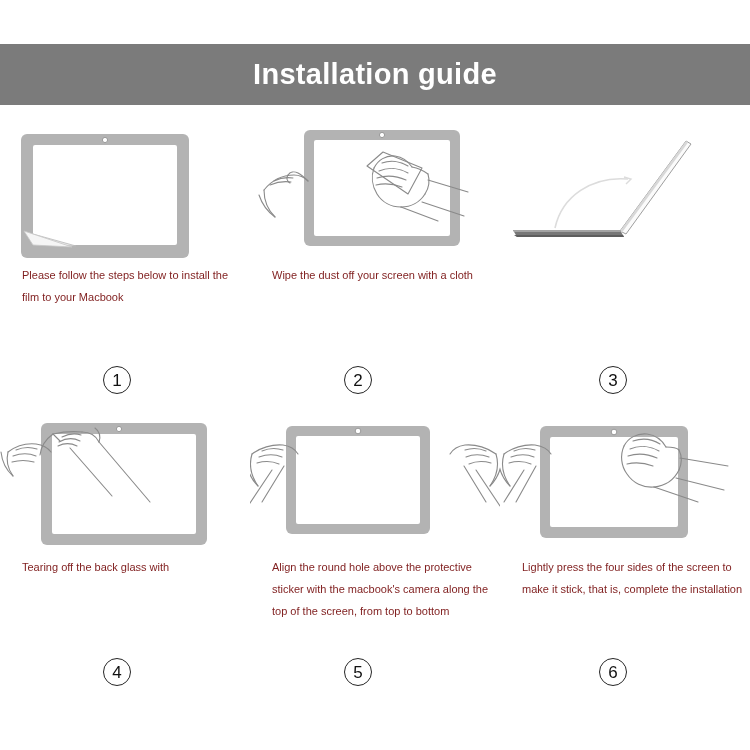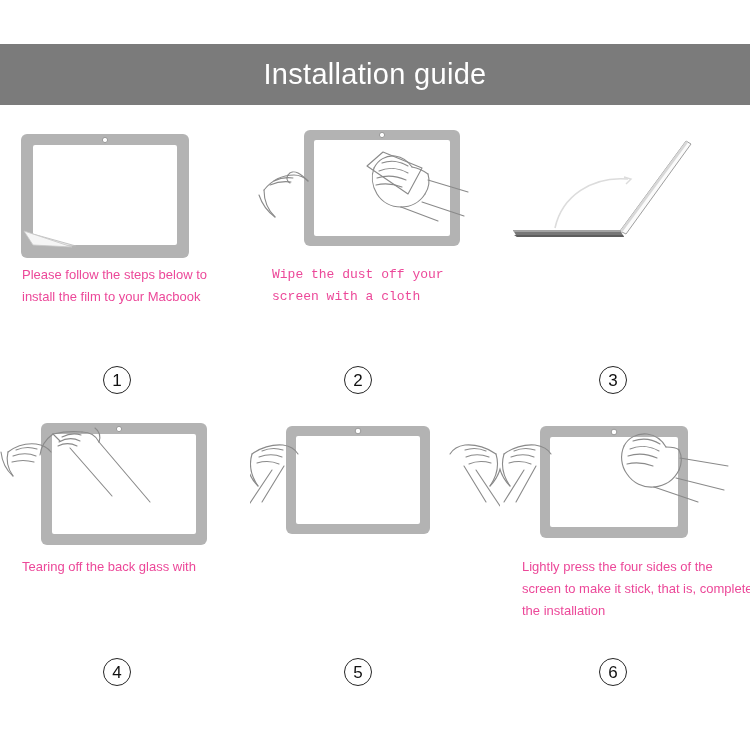--- a/index.html
+++ b/index.html
@@ -23,21 +23,21 @@
     width: 750px;
     height: 61px;
     background: #7b7b7b;
     display: flex;
     align-items: center;
     justify-content: center;
   }
   .header-title {
     color: #ffffff;
     font-size: 29px;
-    font-weight: 400;
+    font-weight: 700;
     letter-spacing: 0.3px;
     line-height: 1;
   }
 
   
   .steps-grid {
     position: absolute;
     left: 0;
     top: 118px;
     width: 750px;
@@ -63,28 +63,28 @@
     position: absolute;
     left: 0;
     top: 0;
   }
 
   
   .caption {
     width: 216px;
     margin-left: 17px;
     margin-top: 6px;
-    font-size: 13px;
+    font-size: 11px;
     line-height: 22px;
-    color: #ec4899;
+    color: #7f1d1d;
     text-align: left;
     align-self: flex-start;
   }
   .cell-r1c1 .caption { margin-left: 22px; }
-  .cell-r1c2 .caption { margin-left: 22px; font-family: Liberation Mono, monospace; }
+  .cell-r1c2 .caption { margin-left: 22px; }
   .cell-r1c3 .caption { margin-left: 22px; }
   .cell-r2c1 .caption { margin-left: 22px; }
   .cell-r2c2 .caption { margin-left: 22px; width: 224px;}
   .cell-r2c3 .caption { margin-left: 22px; width: 232px;}
 
   
   .step-number {
     position: absolute;
     width: 28px;
     height: 28px;
@@ -256,20 +256,21 @@
           <path d="M236 41 C229 38, 221 38, 215 40"></path>
           <path d="M239 47 C231 44, 223 44, 216 47"></path>
           <path d="M241 53 C234 51, 226 51, 219 54"></path>
           <path d="M246 44 C249 54, 247 66, 240 76"></path>
           <path d="M240 76 C248 68, 252 56, 252 45"></path>
           <path d="M226 60 L250 96"></path>
           <path d="M214 56 L236 92"></path>
         </g>
       </svg>
     </div>
+    <div class="caption">Align the round hole above the protective sticker with the macbook's camera along the top of the screen, from top to bottom</div>
     <div class="step-number">
       <span>5</span>
     </div>
   </div>
 
   <div class="step-cell cell-r2c3">
     <div class="illustration">
       <svg width="250" height="140" viewBox="0 0 250 140" xmlns="http://www.w3.org/2000/svg">
         <rect x="40" y="16" width="148" height="112" rx="6" ry="6" fill="#b3b3b3"></rect>
         <rect x="50" y="27" width="128" height="90" rx="2" ry="2" fill="#ffffff"></rect>

